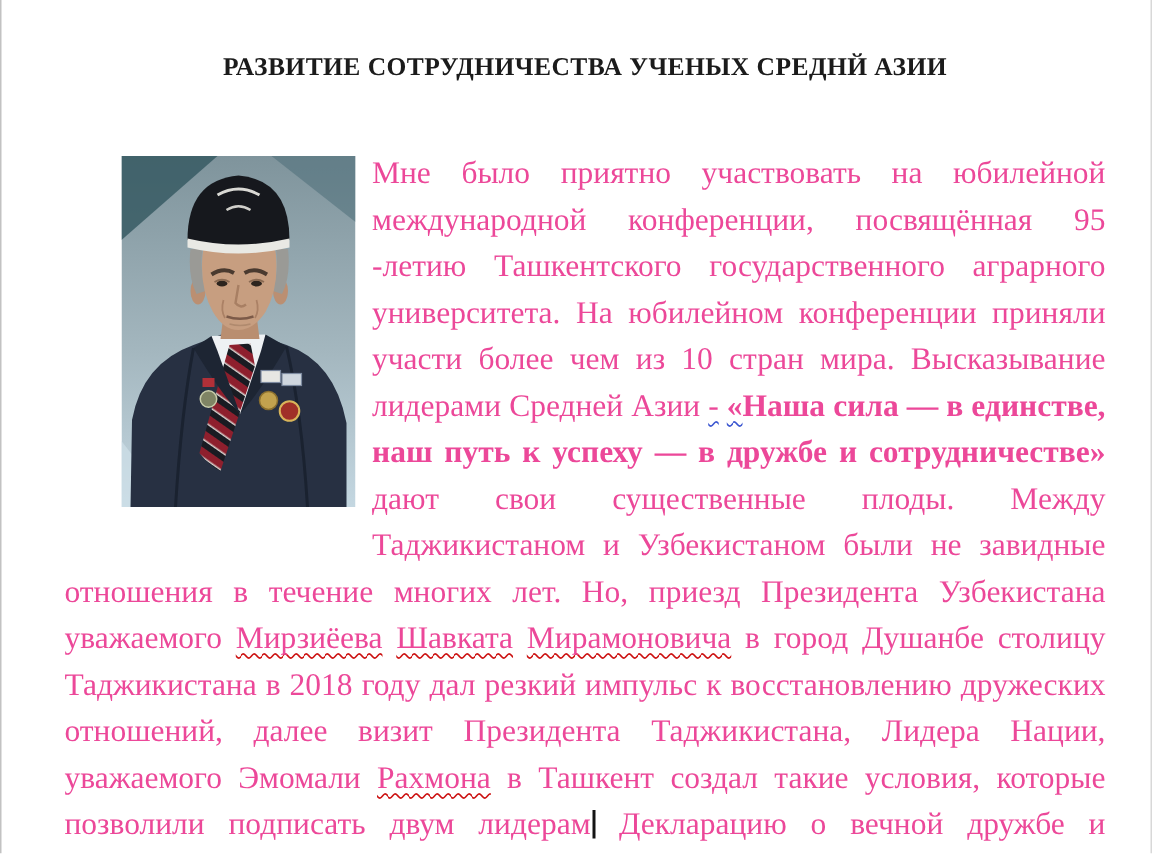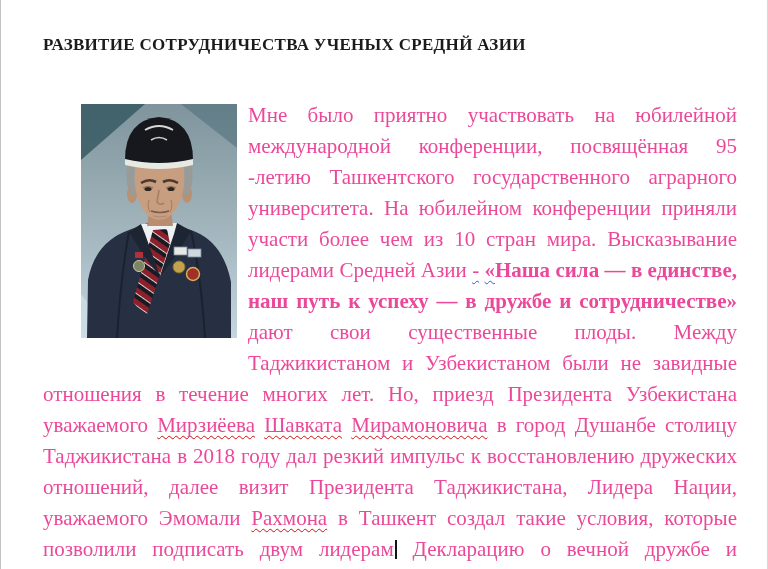--- a/index.html
+++ b/index.html
@@ -10,20 +10,21 @@
     position:relative;
     overflow:hidden;
   }
   .page-edge{position:absolute;top:0;width:1px;height:569px;background:#c2c2c2;}
   .page-edge.left{left:0;}
   .page-edge.right{right:0;background:#d8d8d8;}
   .page{padding:34px 31px 0 43px;}
   .doc-title{
     font-size:17px;
     font-weight:bold;
+    text-align:center;
     letter-spacing:.3px;
     color:#1b1b1b;
     margin:0 0 44px 0;
     line-height:22px;
   }
   .body-paragraph{
     margin:0;
     font-size:21px;
     line-height:31px;
     text-align:justify;

